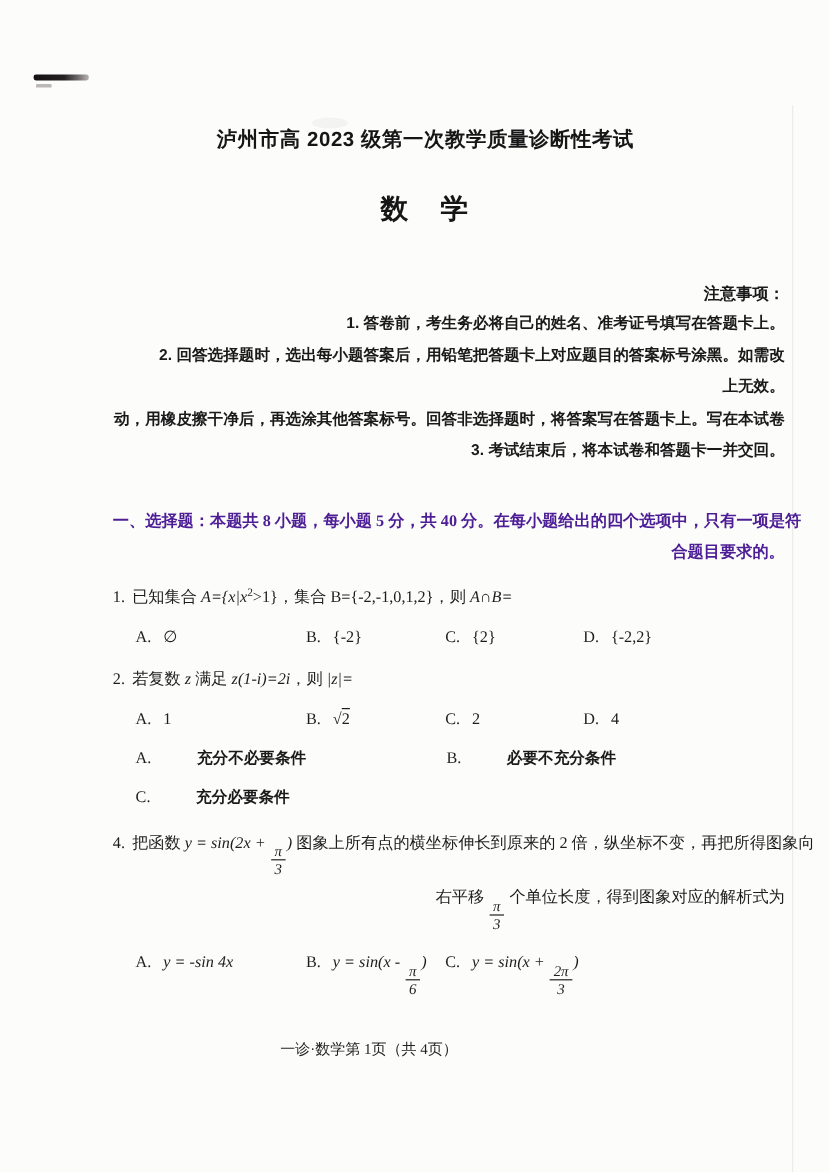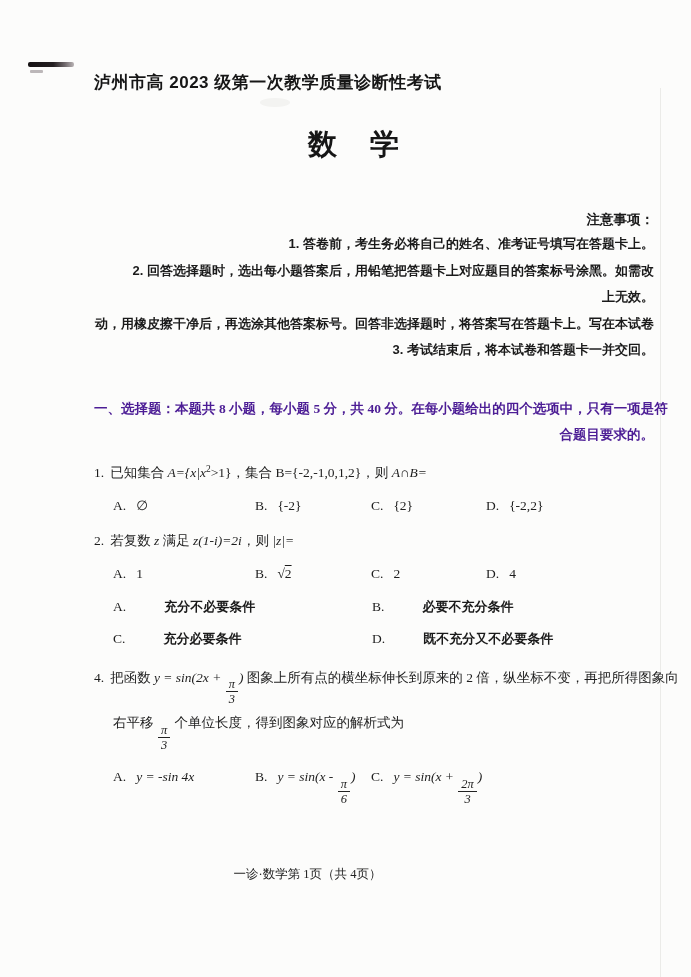--- a/index.html
+++ b/index.html
@@ -29,50 +29,50 @@
     position: absolute; left: 260px; top: 98px; width: 30px; height: 9px;
     background: #f3f3f1; border-radius: 50%;
   }
   .edge-line {
     position: absolute; left: 660px; top: 88px; bottom: 0; width: 1px;
     background: #ebebe8;
   }
   .content { position: absolute; left: 94px; top: 0; width: 560px; }
 
   .title {
-    margin: 0; padding-top: 71px;
-    font-size: 17px; font-weight: bold;
+    margin: 0; padding-top: 105px;
+    text-align: center; font-size: 17px; font-weight: bold;
     font-family: "Liberation Sans", sans-serif;
     letter-spacing: 0.5px; color: #161616;
     width: 521px;
   }
   .subject {
     margin: 0; padding-top: 31px;
-    text-align: center; font-size: 29px; font-weight: bold;
+    text-align: center; font-size: 23px; font-weight: bold;
     font-family: "Liberation Sans", sans-serif;
     letter-spacing: 2px; color: #161616;
     width: 521px;
   }
 
   .notice { margin-top: 44px; font-family: "Liberation Sans", sans-serif; font-weight: bold; color: #1a1a1a; text-align: right; }
   .notice-heading { font-size: 13.5px; line-height: 22px; }
   .notice p { margin: 0; font-size: 13px; line-height: 26.5px; }
   .ind { text-indent: 2em; }
   .line { white-space: nowrap; }
 
   .section-head {
     margin-top: 32px;
     font-family: Liberation Serif, serif; font-weight: bold;
     font-size: 13.5px; line-height: 26.5px; color: #4c1d95;
   }
   .section-head .l2 { text-indent: 2em; text-align: right; }
 
   .question { margin-top: 11px; }
   .stem { line-height: 25px; white-space: nowrap; font-size: 13.5px; }
-  .stem-tall { line-height: 34px; }
+  .stem-tall { line-height: 34px; text-align: right; }
   .qnum { margin-right: 6px; }
   .mi { font-style: italic; }
   .mu { font-style: normal; }
   sup.s { font-size: 9.5px; vertical-align: super; line-height: 0; }
 
   .optrow { display: flex; padding-left: 19px; margin-top: 10px; font-size: 13.5px; line-height: 22px; }
   .optrow-tall { line-height: 30px; }
   .cell { width: 142px; white-space: nowrap; }
   .cell.c2 { width: 116px; }
   .cell.c3 { width: 115px; }
@@ -150,21 +150,20 @@
       </div>
     </div>
 
     <div class="question">
       <div class="optrow">
         <span class="cell half"><span class="olabel">A.</span><span class="cn-opt">充分不必要条件</span></span>
         <span class="cell c4"><span class="olabel">B.</span><span class="cn-opt">必要不充分条件</span></span>
       </div>
       <div class="optrow">
         <span class="cell half"><span class="olabel">C.</span><span class="cn-opt">充分必要条件</span></span>
-        <span class="cell c4"><span class="olabel">D.</span><span class="cn-opt">既不充分又不必要条件</span></span>
       </div>
     </div>
 
     <div class="question">
       <div class="stem stem-tall">
         <span class="qnum">4.</span><span>把函数 </span><span class="mi">y = sin(2x + </span><span class="frac">
             <span class="num">π</span>
             <span class="den">3</span>
           </span><span class="mi">)</span><span> 图象上所有点的横坐标伸长到原来的 2 倍，纵坐标不变，再把所得图象向</span>
       </div>

